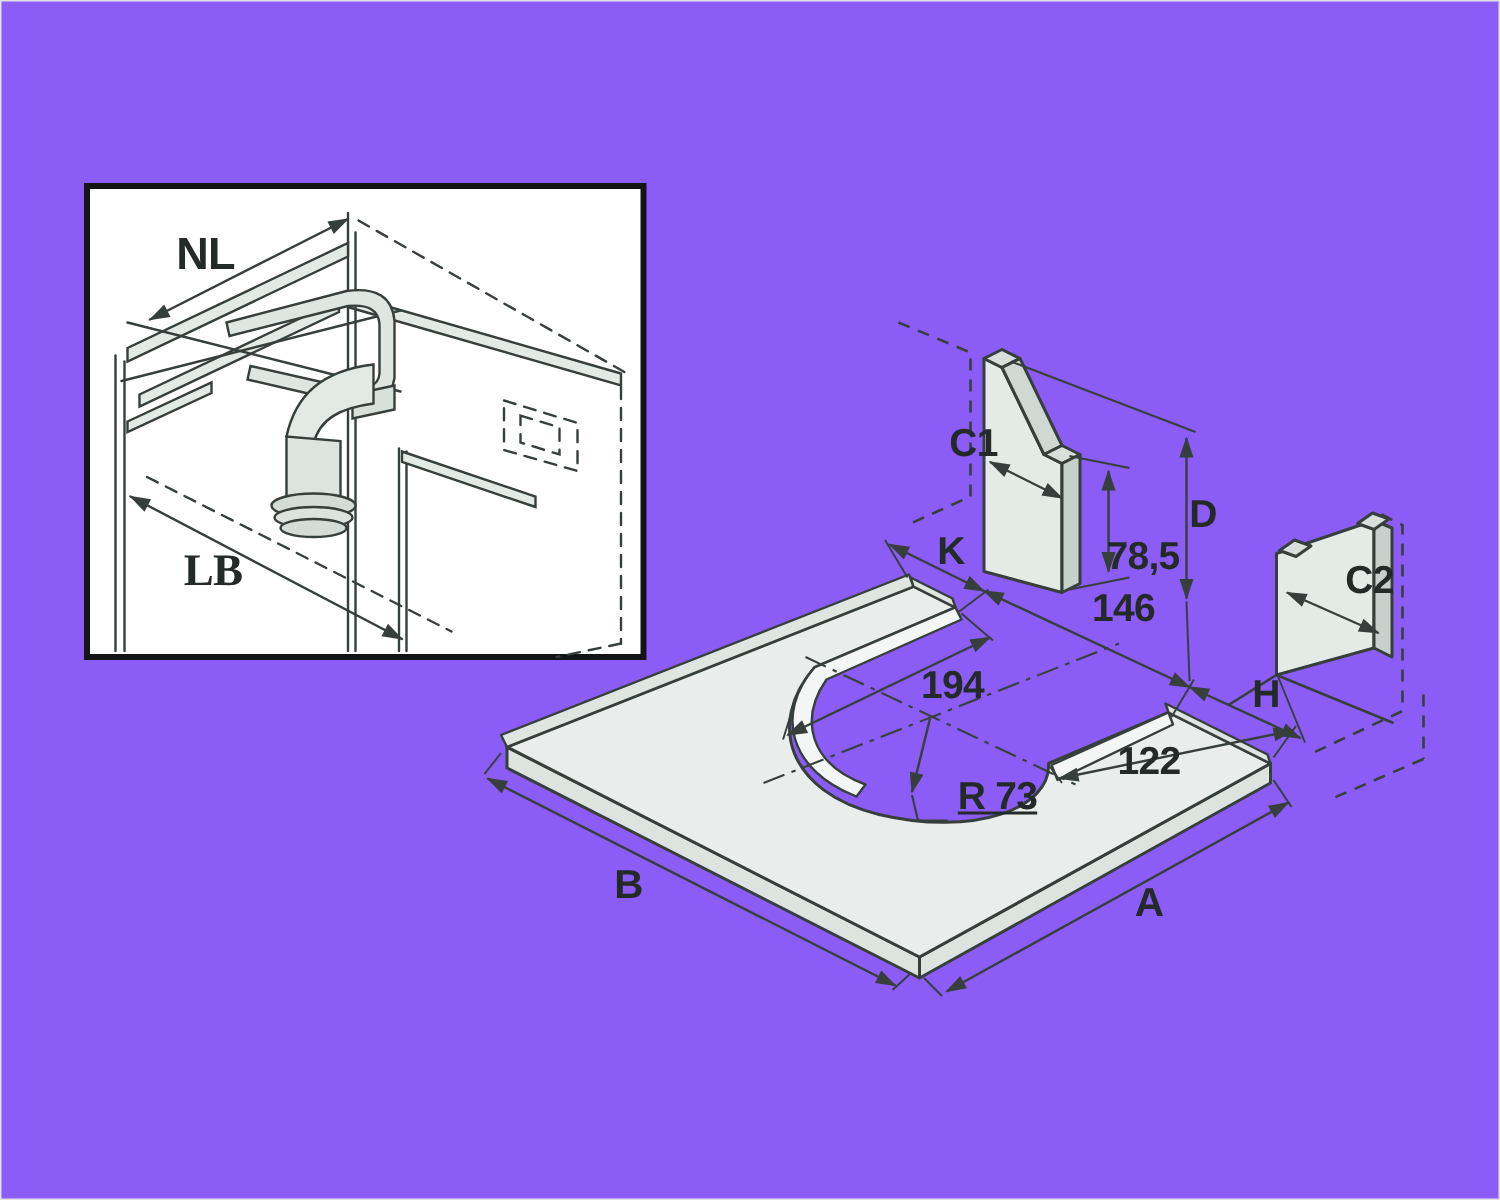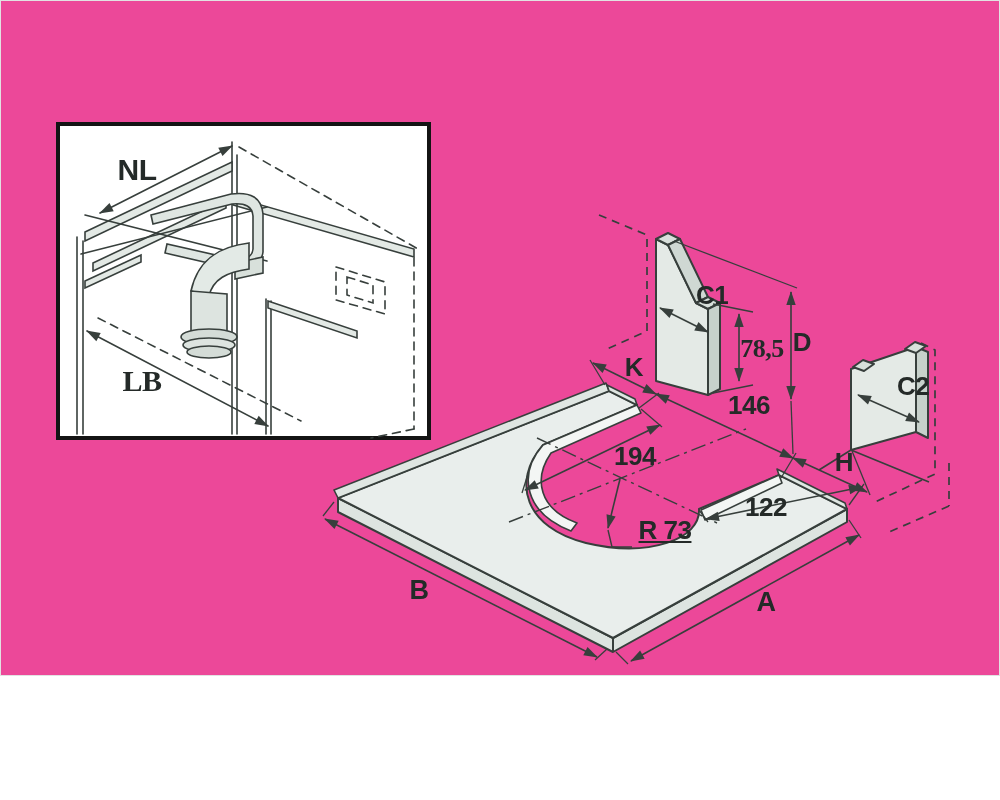--- a/index.html
+++ b/index.html
@@ -1,19 +1,19 @@
 <!DOCTYPE html>
 <html><head>
 <meta charset="utf-8">
 <style>
   html,body{margin:0;padding:0;background:#fff;}
   .stage{
     position:relative;
-    width:1000px;height:676px;
-    background:#ec4899;
+    width:1000px;height:800px;
+    background:#8b5cf6;
     border:1px solid #e2e2e2;
     box-sizing:border-box;
     overflow:hidden;
     font-family:"Liberation Sans",sans-serif;
   }
   .stage svg{position:absolute;left:0;top:0;}
   .lbl{
     position:absolute;
     transform:translate(-50%,-50%);
     font:700 26px "Liberation Sans",sans-serif;
@@ -163,22 +163,22 @@
     <g>
       <line x1="619" y1="478" x2="607" y2="527" marker-end="url(#arr)"></line>
       <path d="M607,529 L611,546 L631,546" stroke-width="1.4"></path>
     </g>
   </g>
 </svg>
 
 <div class="lbl lbl-lg" style="left:136px;top:169px;">NL</div>
 <div class="lbl lbl-lg" style="left:141px;top:380px;font-family:Liberation Serif, serif;">LB</div>
 
-<div class="lbl" style="left:711px;top:294px;">C1</div>
-<div class="lbl" style="left:761px;top:348px;font-family:Liberation Serif, serif;">78,5</div>
+<div class="lbl" style="left:648px;top:294px;">C1</div>
+<div class="lbl" style="left:761px;top:369px;">78,5</div>
 <div class="lbl" style="left:801px;top:341px;">D</div>
 <div class="lbl" style="left:748px;top:404px;">146</div>
 <div class="lbl" style="left:633px;top:366px;">K</div>
 <div class="lbl" style="left:884px;top:385px;margin-left:28px;">C2</div>
 <div class="lbl" style="left:843px;top:461px;">H</div>
 <div class="lbl" style="left:634px;top:455px;">194</div>
 <div class="lbl" style="left:765px;top:506px;text-align:right;">122</div>
 <div class="lbl" style="left:664px;top:529px;text-decoration:underline;">R 73</div>
 <div class="lbl" style="left:418px;top:589px;font-size:27px;">B</div>
 <div class="lbl" style="left:765px;top:601px;font-size:27px;">A</div>

